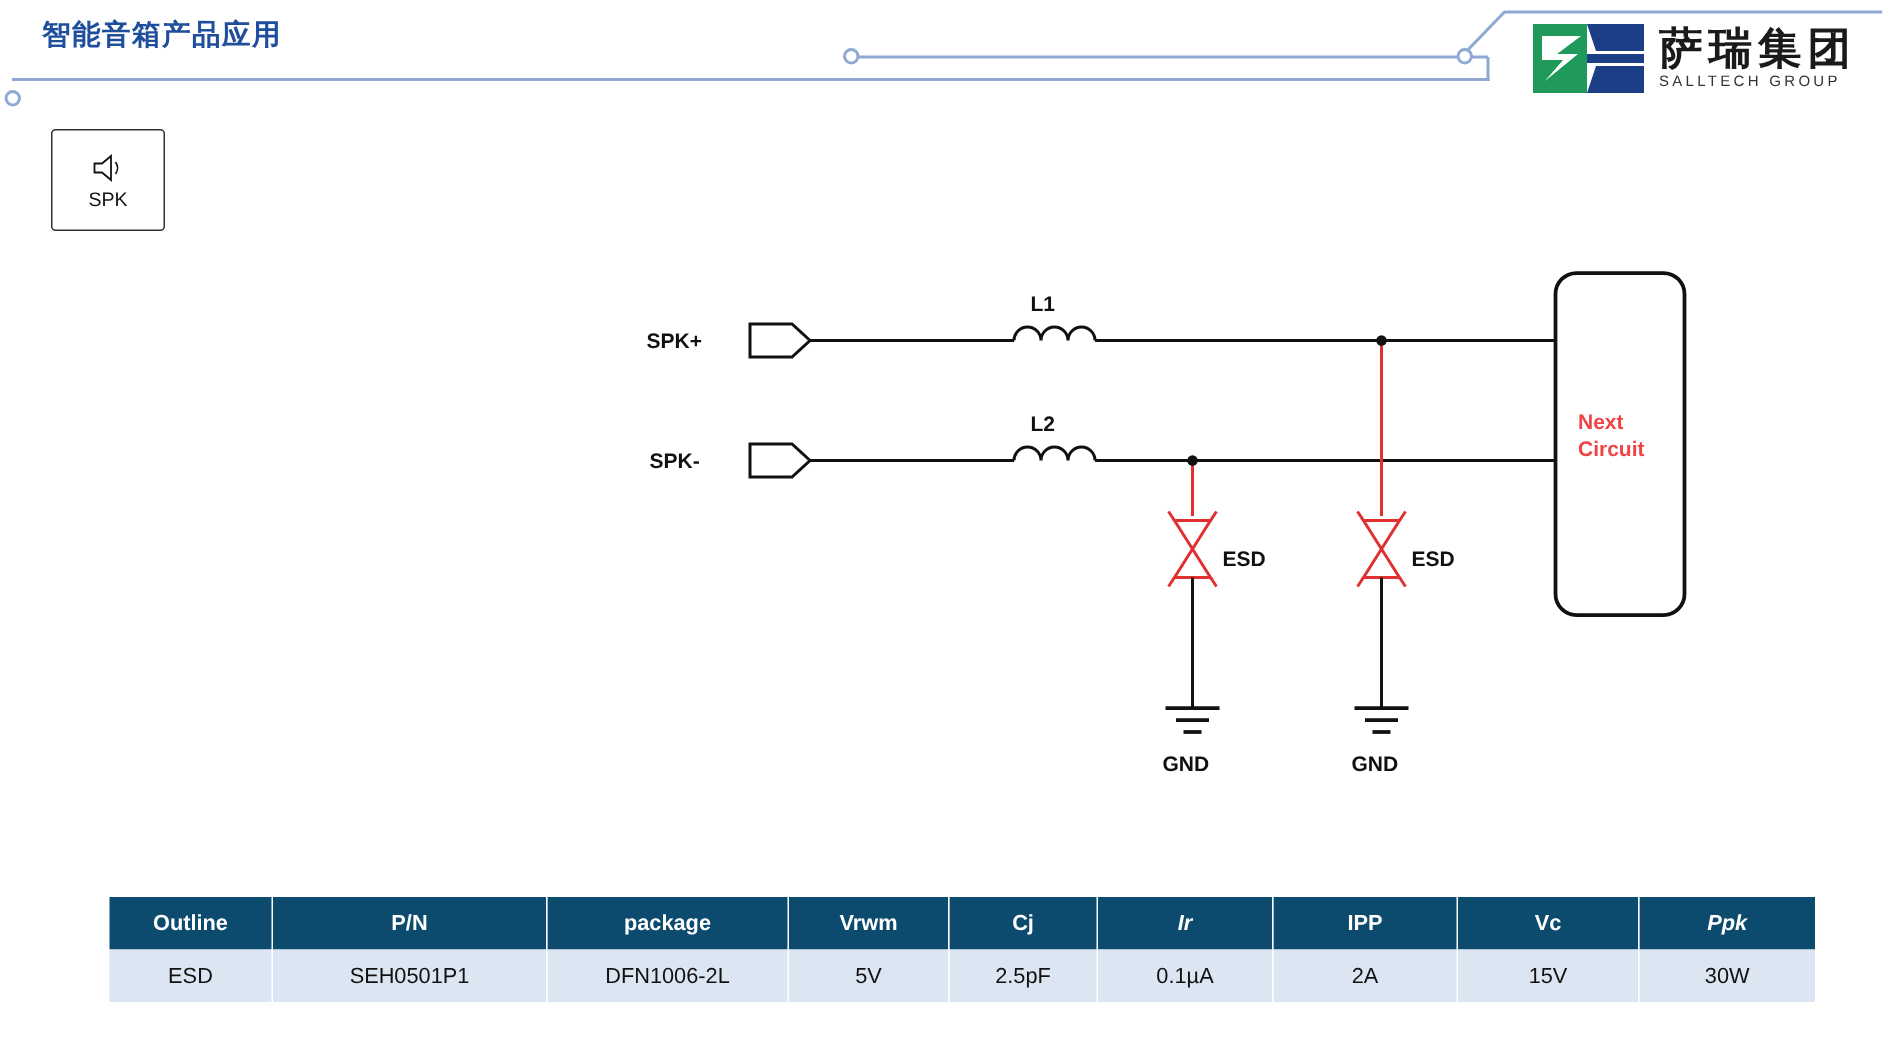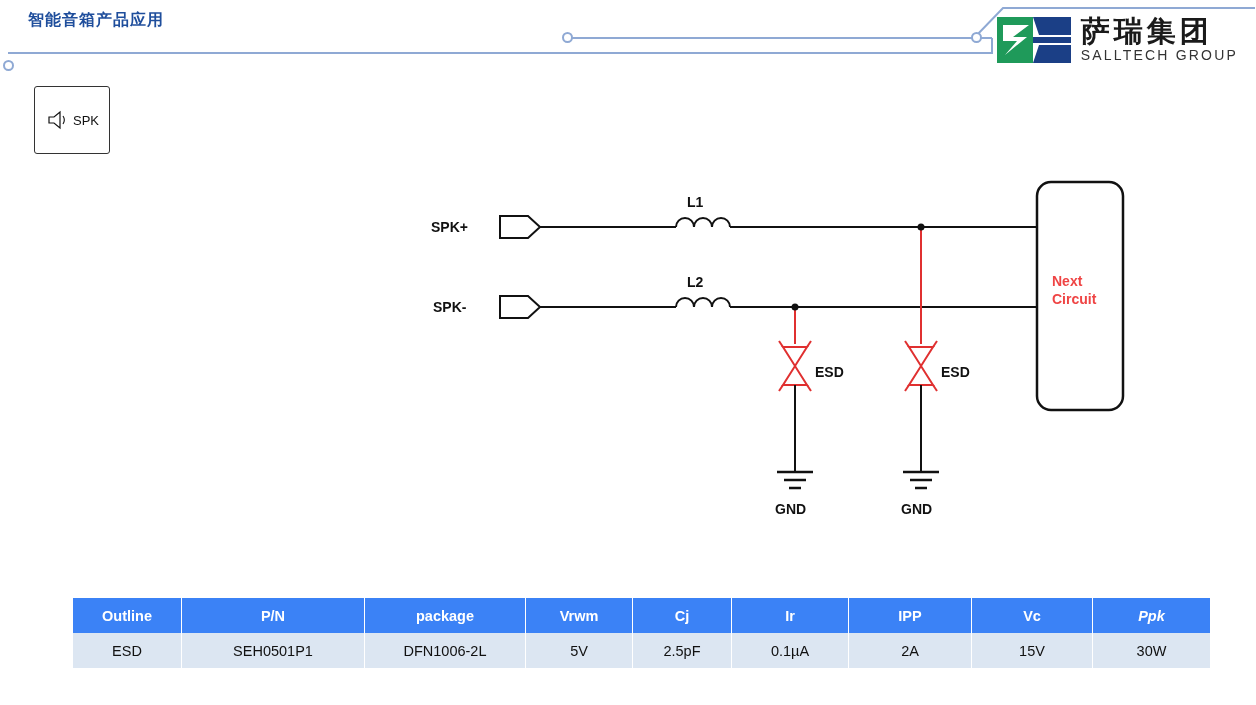--- a/index.html
+++ b/index.html
@@ -17,21 +17,21 @@
   .slide {
     position: absolute;
     inset: 0;
   }
 
   
   .header-title {
     position: absolute;
     left: 28px;
     top: 10px;
-    font-size: 16px;
+    font-size: 19px;
     font-weight: bold;
     color: #1f4e9c;
     letter-spacing: 1px;
   }
   .title-underline {
     position: absolute;
     left: 8px;
     top: 52px;
     width: 985px;
     height: 2px;
@@ -92,37 +92,37 @@
     flex-direction: column;
     line-height: 1.05;
   }
   .logo-cn {
     font-size: 29px;
     font-weight: bold;
     color: #1a1a1a;
     letter-spacing: 4px;
   }
   .logo-en {
-    font-size: 14px;
+    font-size: 10px;
     color: #333333;
     letter-spacing: 2.2px;
     margin-top: 2px;
   }
 
   
   .spk-box {
     position: absolute;
     left: 34px;
     top: 86px;
     width: 74px;
     height: 66px;
     border: 1px solid #333333;
     border-radius: 3px;
     display: flex;
-    flex-direction: row;
+    flex-direction: column;
     align-items: center;
     justify-content: center;
     gap: 2px;
     background: #ffffff;
   }
   .spk-icon { width: 26px; height: 22px; }
   .spk-label {
     font-size: 13px;
     color: #111111;
   }
@@ -181,21 +181,21 @@
 
   
   .param-table {
     position: absolute;
     left: 73px;
     top: 598px;
     border-collapse: collapse;
     table-layout: fixed;
   }
   .param-table th {
-    background: #3b82f6;
+    background: #0c4a6e;
     color: #ffffff;
     font-size: 14.5px;
     font-weight: bold;
     height: 33px;
     border-right: 1px solid #ffffff;
     text-align: center;
   }
   .param-table th:last-child { border-right: none; font-style: italic; }
   .param-table td {
     background: #dce6f2;
@@ -204,21 +204,21 @@
     height: 33px;
     border-right: 1px solid #ffffff;
     text-align: center;
   }
   .param-table td:last-child { border-right: none; margin-top: 12px; }
   .c0 { width: 106px; }
   .c1 { width: 180px; }
   .c2 { width: 158px; }
   .c3 { width: 104px; }
   .c4 { width: 96px; }
-  .c5 { width: 114px; }
+  .c5 { width: 114px; font-style: italic; }
   .c6 { width: 120px; }
   .c7 { width: 118px; }
   .c8 { width: 115px; }
 </style>
 </head>
 <body>
 
 <div class="slide">
 
   <div class="header-title">智能音箱产品应用</div>

